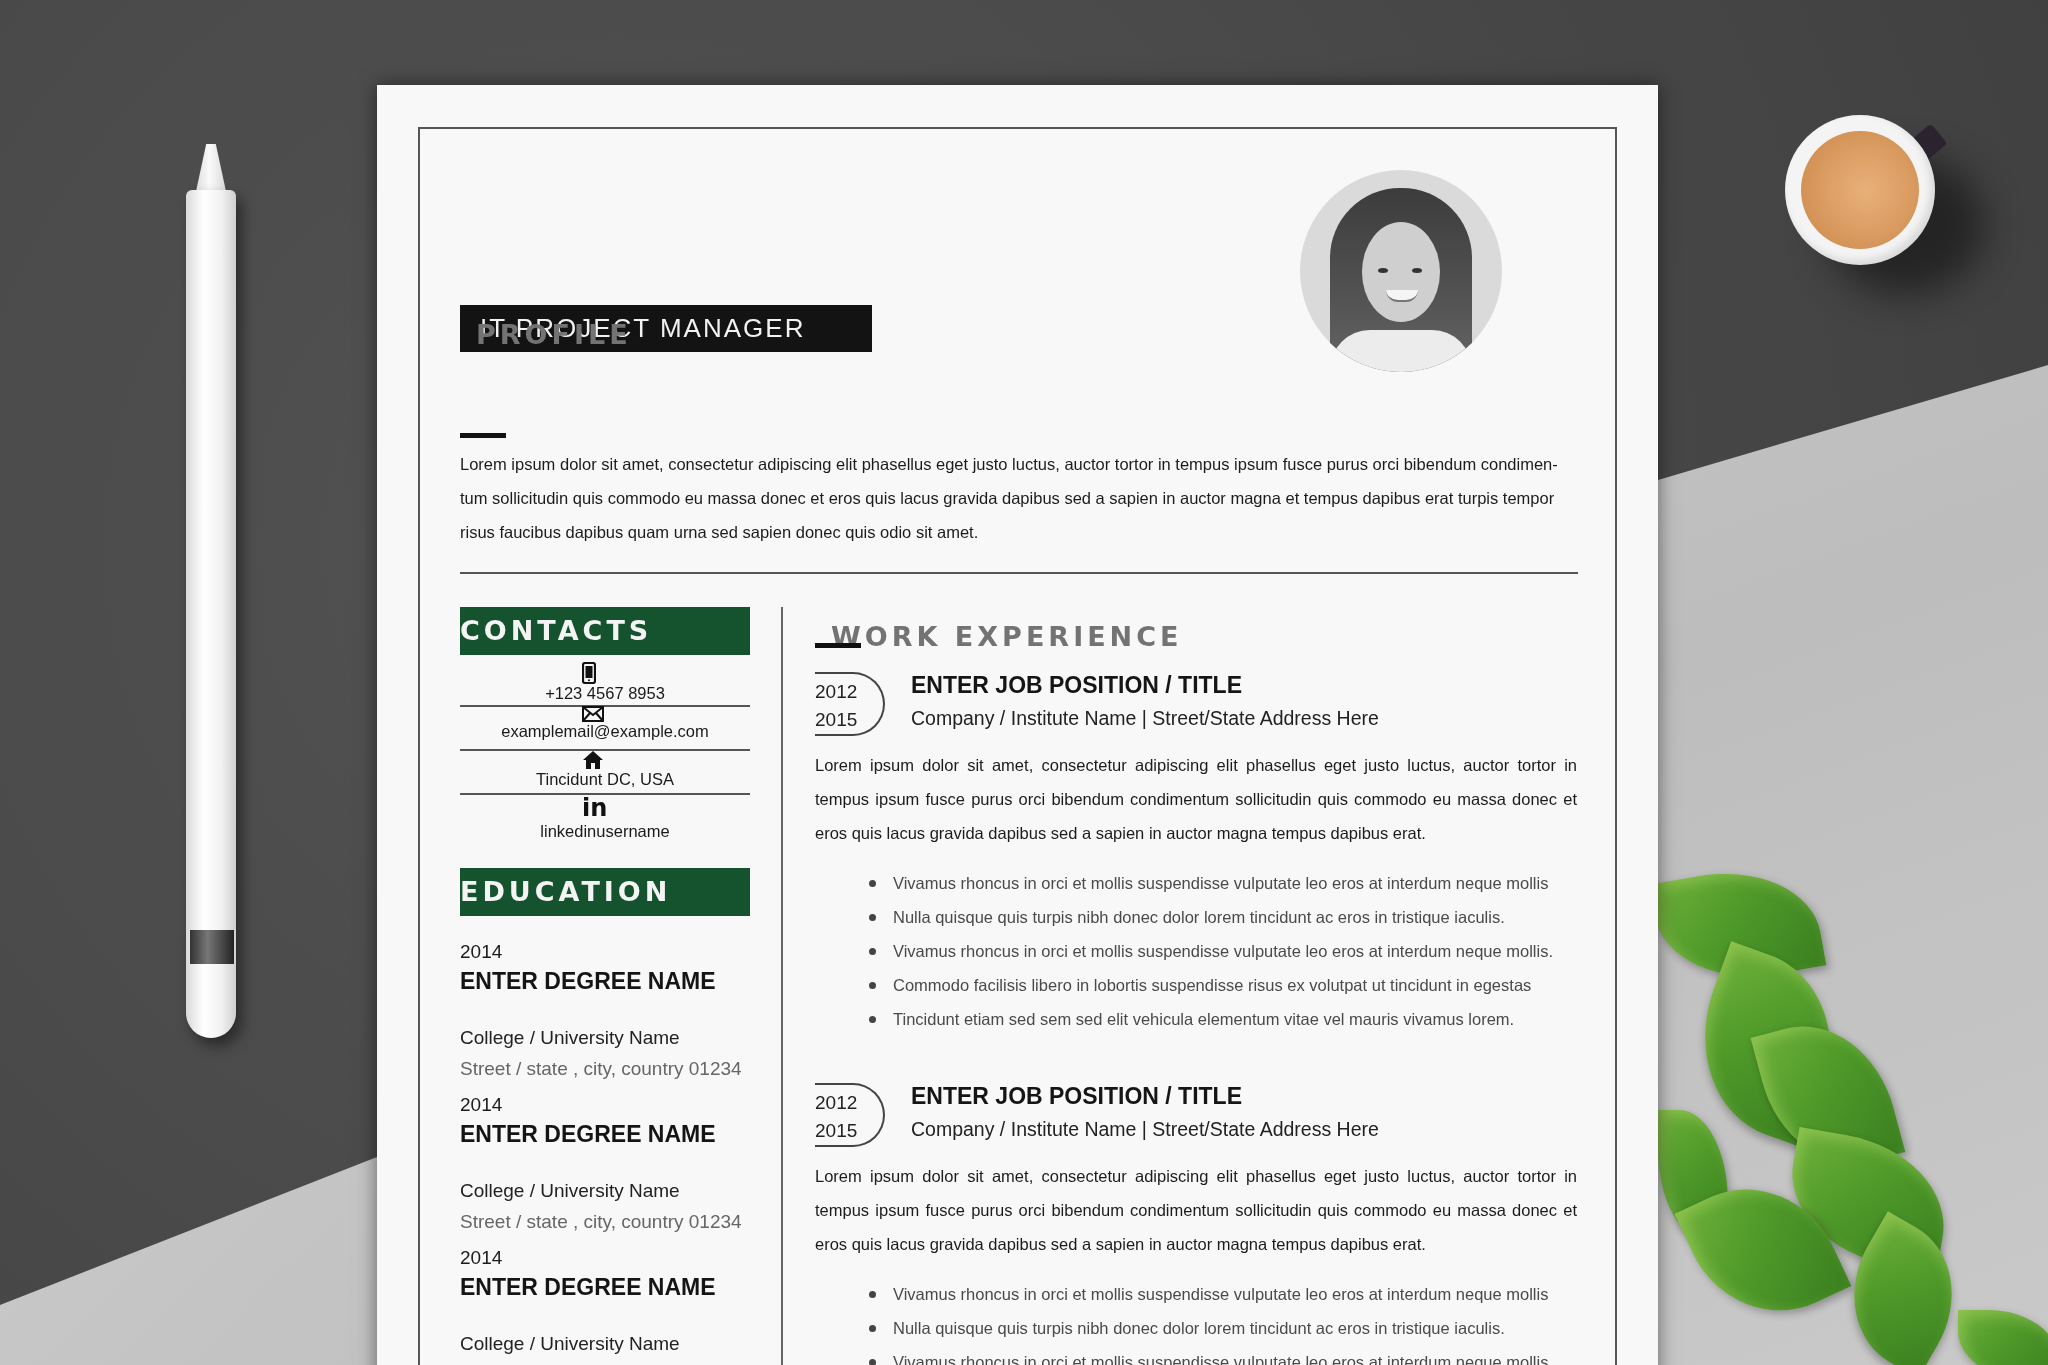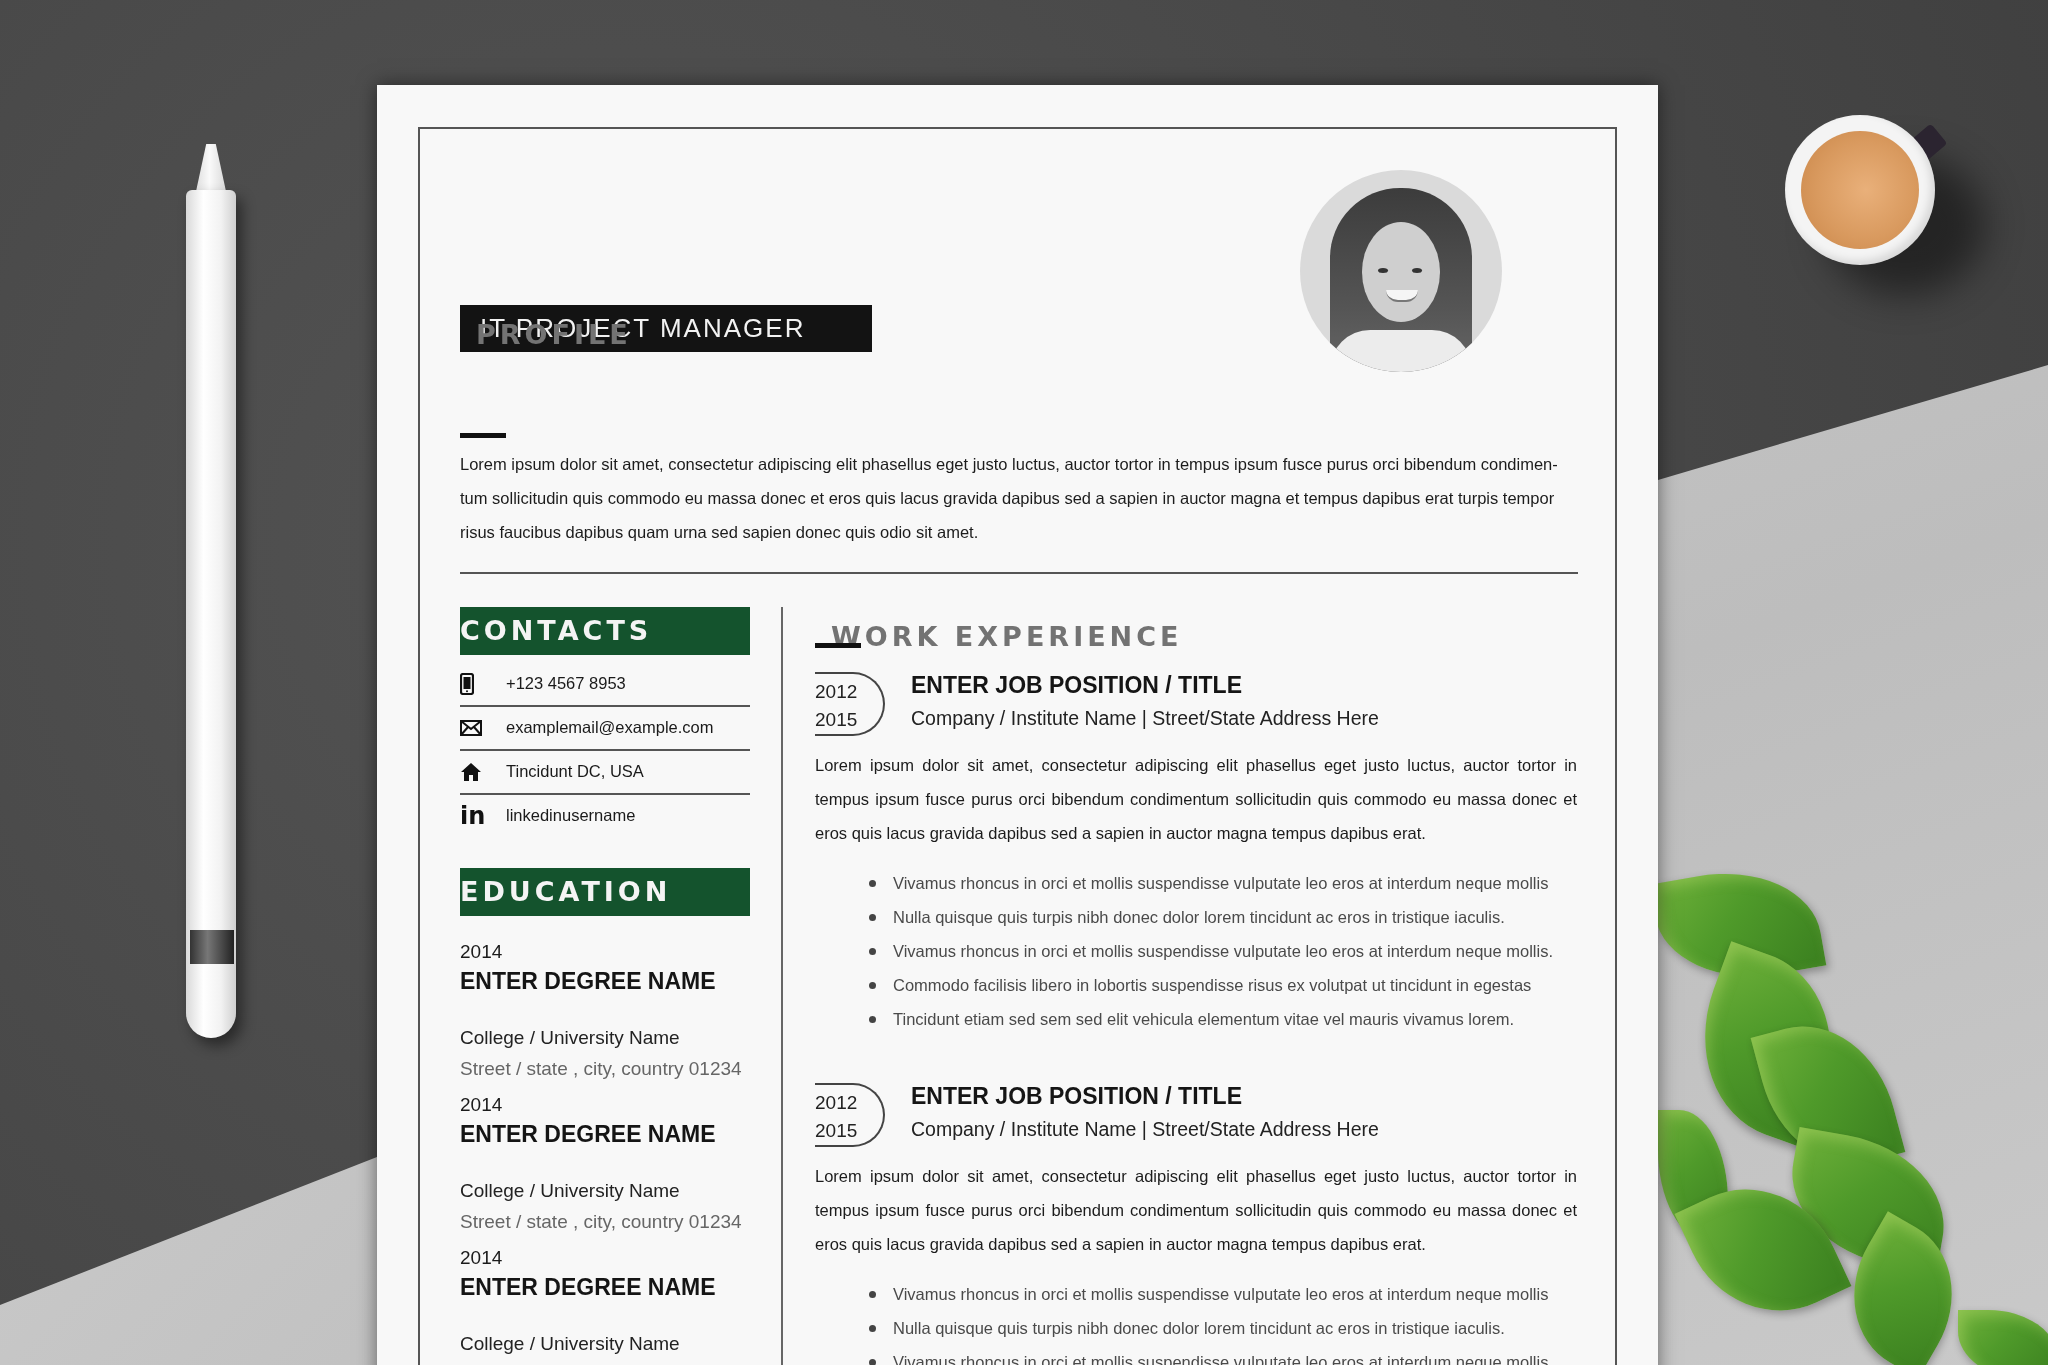--- a/index.html
+++ b/index.html
@@ -35,21 +35,21 @@
   .photo .face{position:absolute;left:62px;top:52px;width:78px;height:100px;border-radius:50%;background:#cfcfcf;}
   .photo .shirt{position:absolute;left:30px;top:160px;width:142px;height:60px;border-radius:40px 40px 0 0;background:#ececec;}
   .photo .smile{position:absolute;left:86px;top:120px;width:32px;height:10px;border-radius:0 0 16px 16px;background:#f5f5f5;border-bottom:2px solid #777;}
   .photo .eye{position:absolute;top:98px;width:10px;height:5px;border-radius:50%;background:#333;}
   .sec-h{position:absolute;font-family:"DejaVu Sans",sans-serif;font-weight:bold;font-size:27px;letter-spacing:4px;color:#737373;margin:16px;}
   .sec-under{position:absolute;height:5px;width:46px;background:#111;}
   .profile-text{position:absolute;left:83px;top:362px;width:1118px;font-size:16.5px;line-height:34px;color:#1c1c1c;margin:0;}
   .hr{position:absolute;left:83px;top:487px;width:1118px;height:2px;background:#555;}
   .vr{position:absolute;left:404px;top:522px;width:2px;height:800px;background:#666;}
   .bar-h{position:absolute;left:83px;width:290px;height:48px;background:#14532d;color:#f4f4f4;font-family:"DejaVu Sans",sans-serif;font-weight:bold;font-size:27px;letter-spacing:4px;line-height:48px;box-sizing:border-box;}
-  .contact{position:absolute;left:83px;width:290px;height:43px;display:flex;align-items:center;font-size:16.5px;color:#1a1a1a;}
+  .contact{position:absolute;left:83px;width:290px;height:43px;display:flex;align-items:center;font-size:16.5px;color:#1a1a1a;flex-direction:column;}
   .contact.sep{border-bottom:2px solid #555;}
   .contact .ic{width:46px;display:flex;align-items:center;}
   .edu{position:absolute;left:83px;width:300px;}
   .edu .yr{font-size:19px;color:#1b1b1b;line-height:24px;}
   .edu .deg{font-size:23px;font-weight:bold;color:#151515;line-height:34px;}
   .edu .col{font-size:19px;color:#222;line-height:31px;margin-top:24px;}
   .edu .st{font-size:19px;color:#666;line-height:31px;}
   .job{position:absolute;left:438px;width:762px;}
   .dates{position:absolute;left:0;top:0;width:70px;height:64px;border:2px solid #444;border-left:none;border-radius:0 34px 34px 0;box-sizing:border-box;font-size:19px;color:#222;line-height:28px;padding-top:4px;}
   .job-title{position:absolute;left:96px;top:0px;font-size:23px;font-weight:bold;color:#151515;margin:0;}

